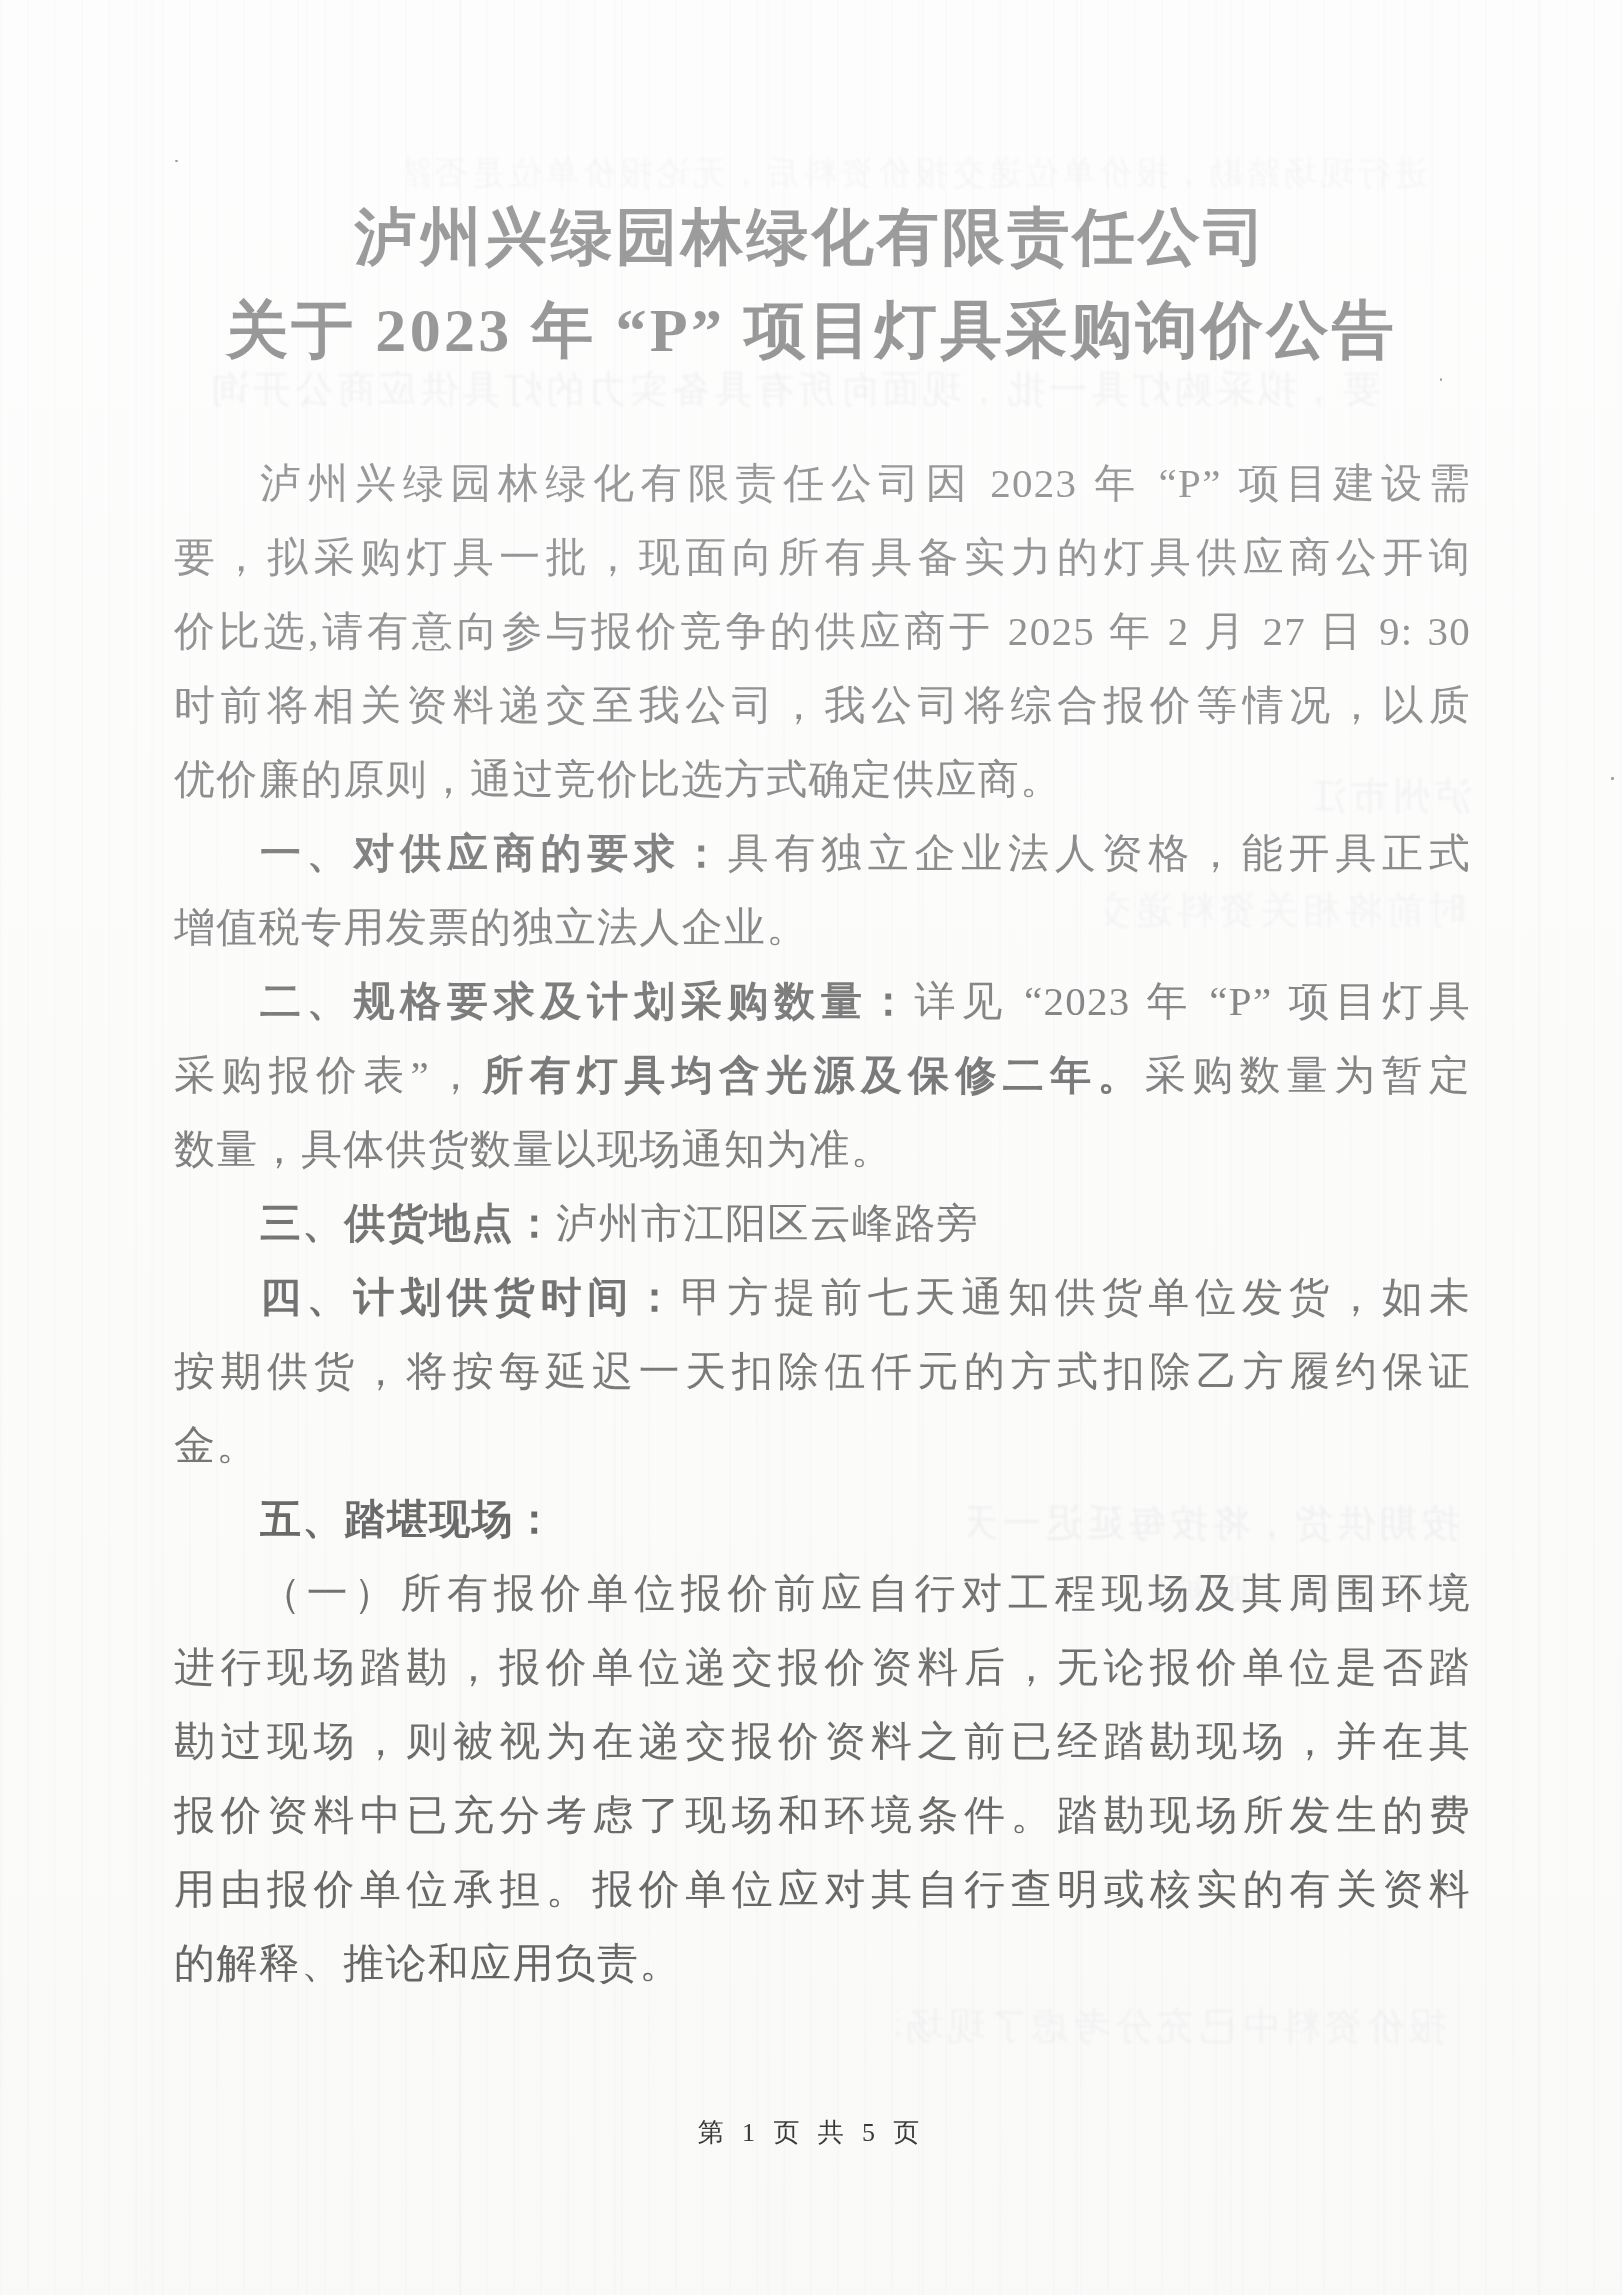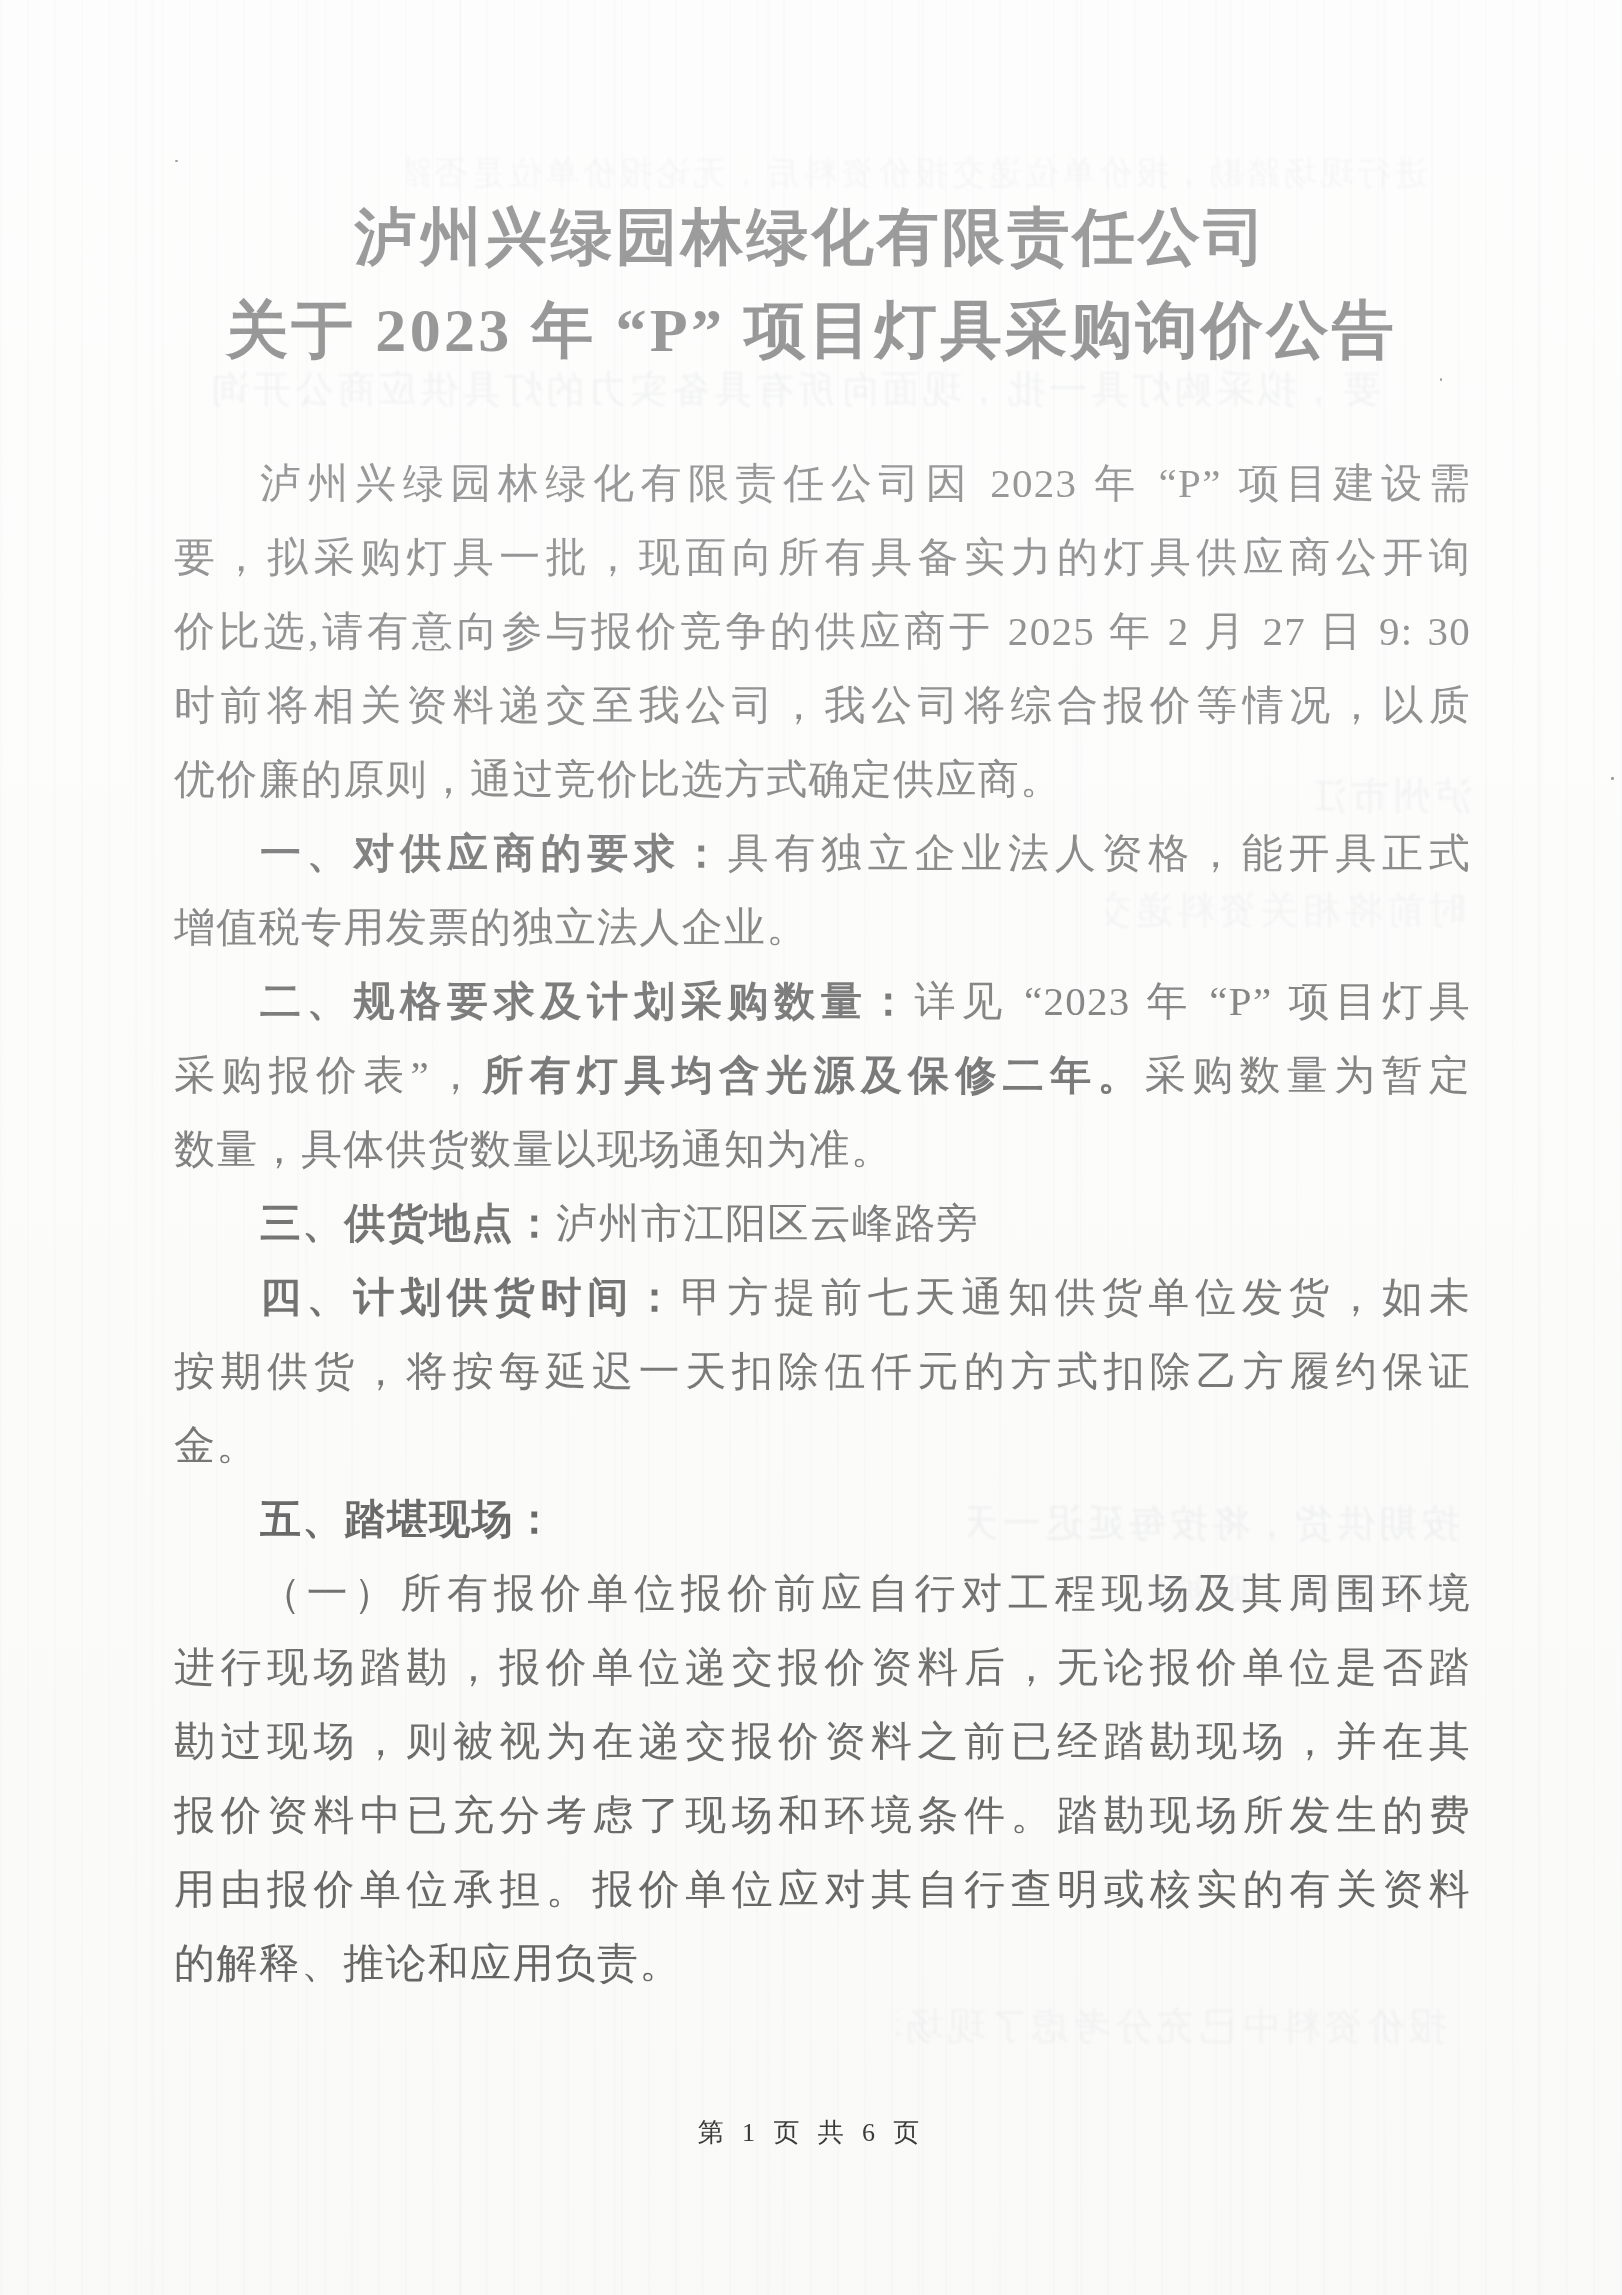--- a/index.html
+++ b/index.html
@@ -137,17 +137,17 @@
     <div class="ln ind j">（一）所有报价单位报价前应自行对工程现场及其周围环境</div>
     <div class="ln j">进行现场踏勘，报价单位递交报价资料后，无论报价单位是否踏</div>
     <div class="ln j">勘过现场，则被视为在递交报价资料之前已经踏勘现场，并在其</div>
     <div class="ln j">报价资料中已充分考虑了现场和环境条件。踏勘现场所发生的费</div>
     <div class="ln j">用由报价单位承担。报价单位应对其自行查明或核实的有关资料</div>
     <div class="ln">的解释、推论和应用负责。</div>
 
   </main>
 
   <footer class="footer">
-    <span>第 1 页 共 6 页</span>
+    <span>第 1 页 共 5 页</span>
   </footer>
 
 </div>
 
 
 </body></html>

